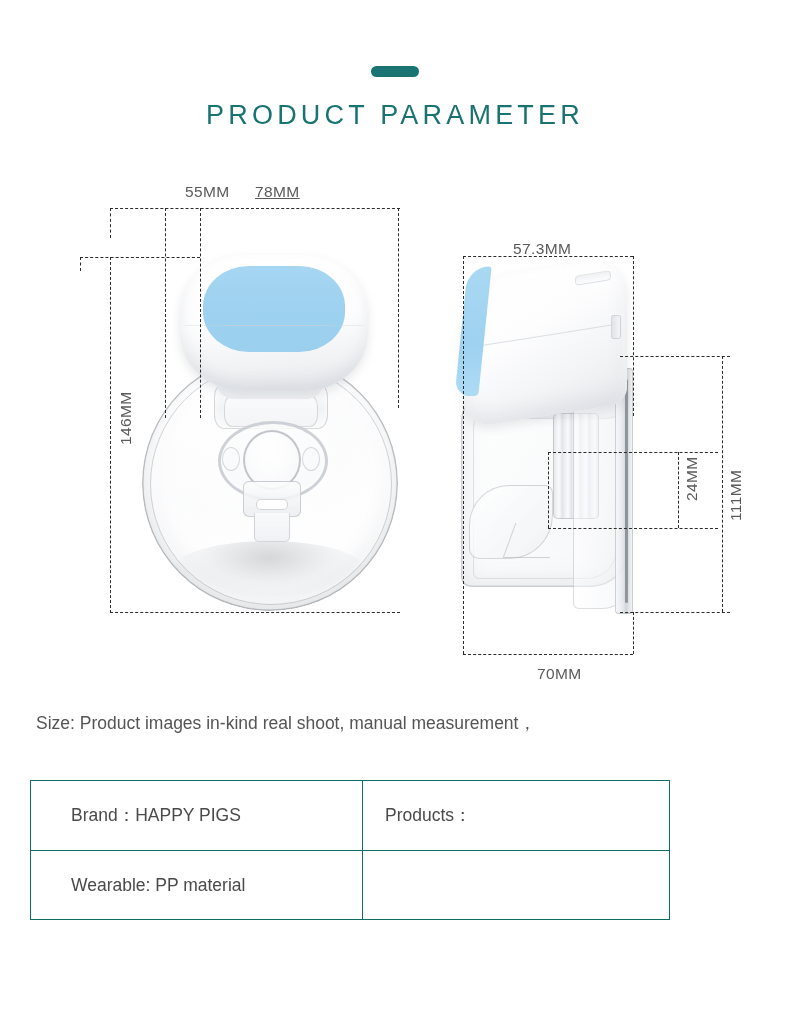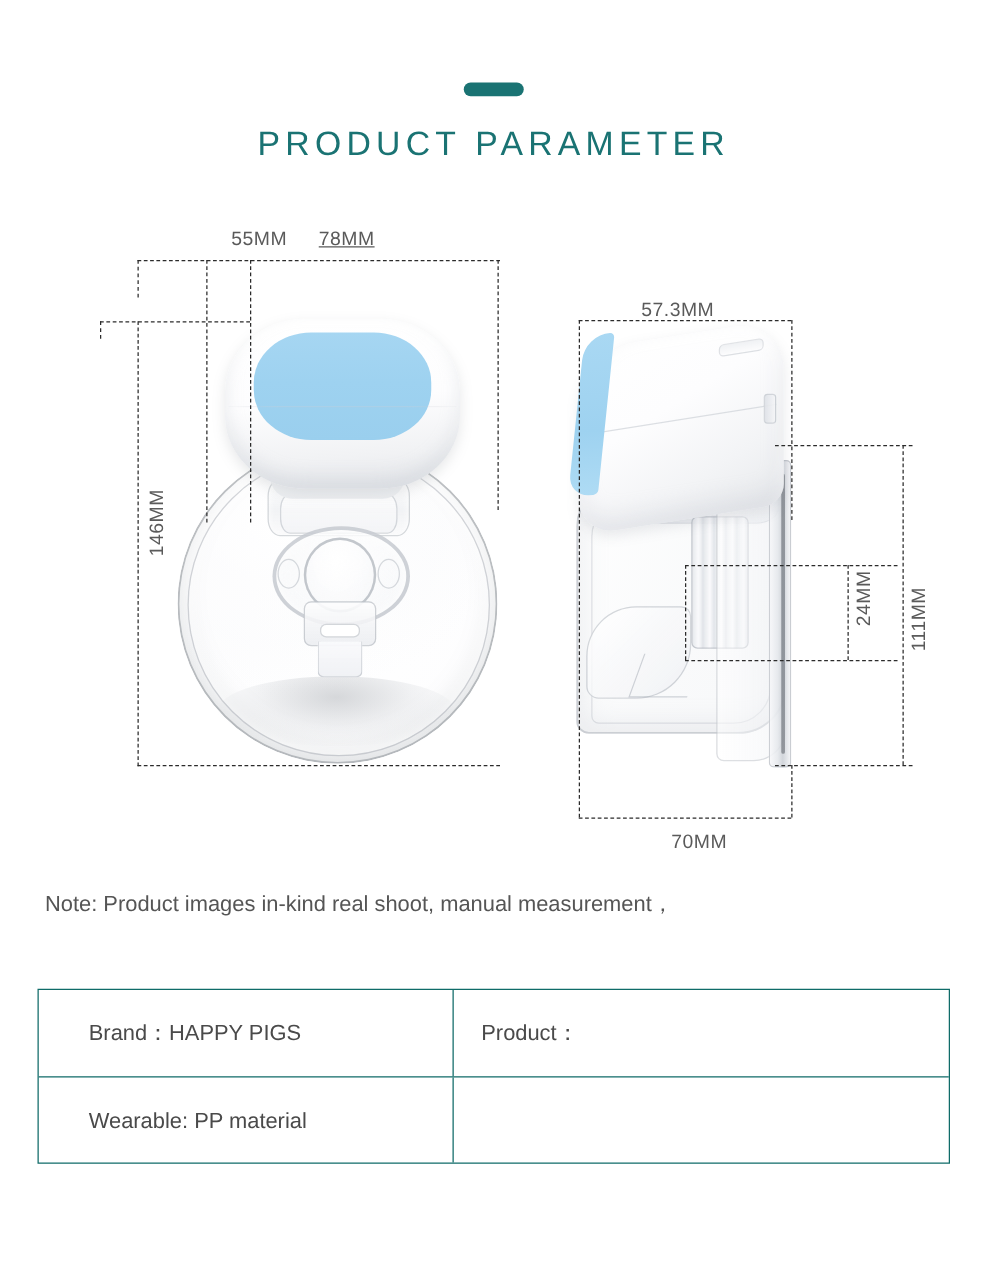--- a/index.html
+++ b/index.html
@@ -414,24 +414,23 @@
     font-size: 17.5px;
     line-height: 1.32;
     color: #555555;
   }
 
   
   #spec-table {
     position: absolute;
     left: 30px;
     top: 780px;
-    width: 730px;
+    width: 640px;
     border: 1.5px solid #0f6b68;
     box-sizing: border-box;
-    margin-top: 11px;
   }
   .spec-row {
     display: flex;
     border-bottom: 1.5px solid #0f6b68;
     box-sizing: border-box;
   }
   .spec-row:last-child { border-bottom: none; }
   .spec-cell {
     box-sizing: border-box;
     padding: 0 14px;
@@ -539,31 +538,31 @@
     <div class="dash-h" style="left:620px; top:196px; width:110px;"></div>
     <div class="dash-h" style="left:620px; top:452px; width:110px;"></div>
     <div class="dash-v" style="left:722px; top:196px; height:256px;"></div>
 
     <div class="dash-h" style="left:463px; top:494px; width:170px;"></div>
     <div class="dash-v" style="left:633px; top:452px; height:42px;"></div>
   </div>
 </div>
 
 <div id="note">
-  <div>Note: Product images in-kind real shoot,  manual measurement，</div>
+  <div>Size: Product images in-kind real shoot,  manual measurement，</div>
 </div>
 
 <div id="spec-table">
 
   <div class="spec-row" id="row-brand">
     <div class="spec-cell left">
       <span>Brand：HAPPY PIGS</span>
     </div>
     <div class="spec-cell right">
-      <span>Product：</span>
+      <span>Products：</span>
     </div>
   </div>
 
   <div class="spec-row" id="row-material">
     <div class="spec-cell left">
       <span>Wearable: PP material</span>
     </div>
   </div>
 
 </div>

